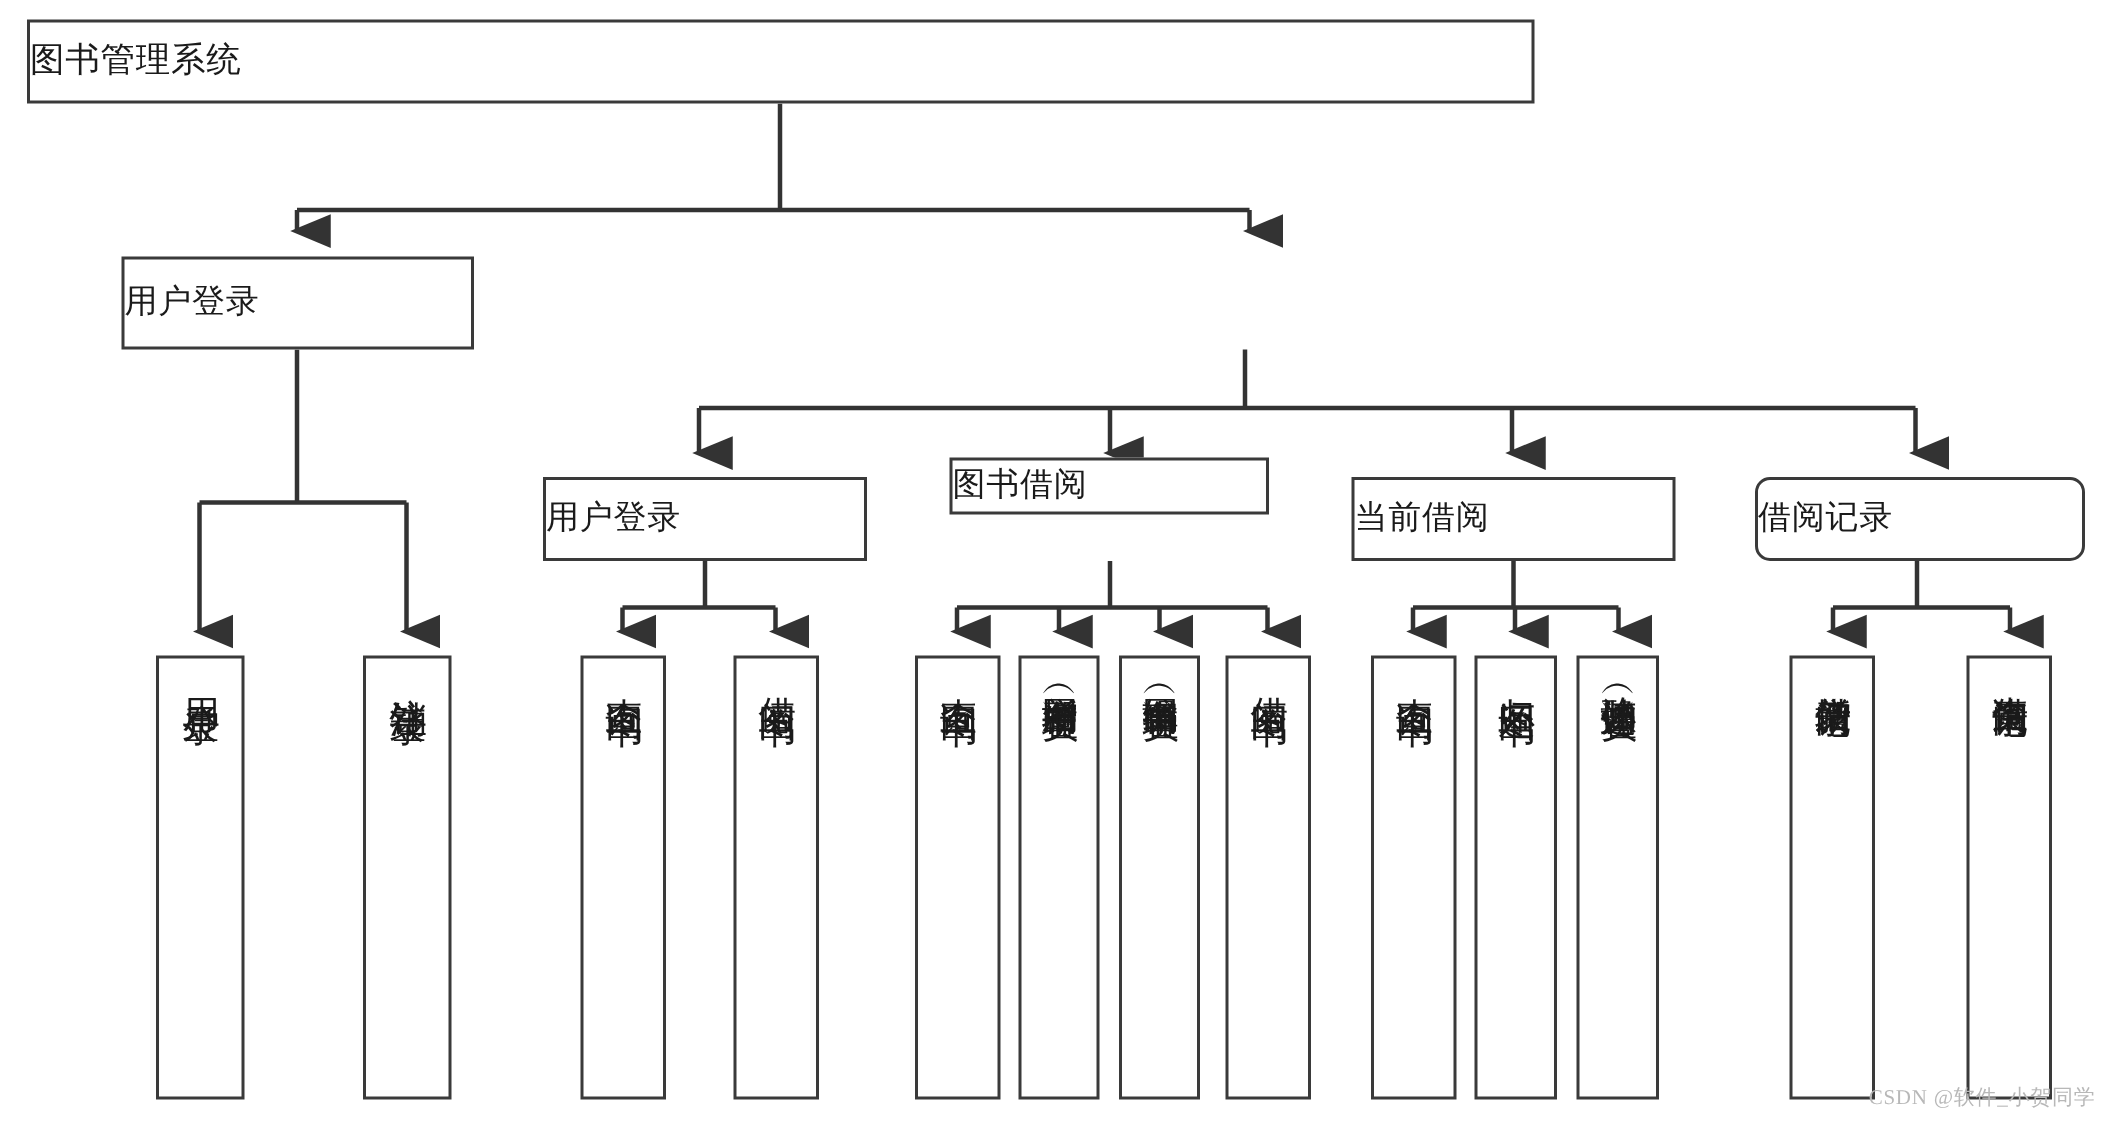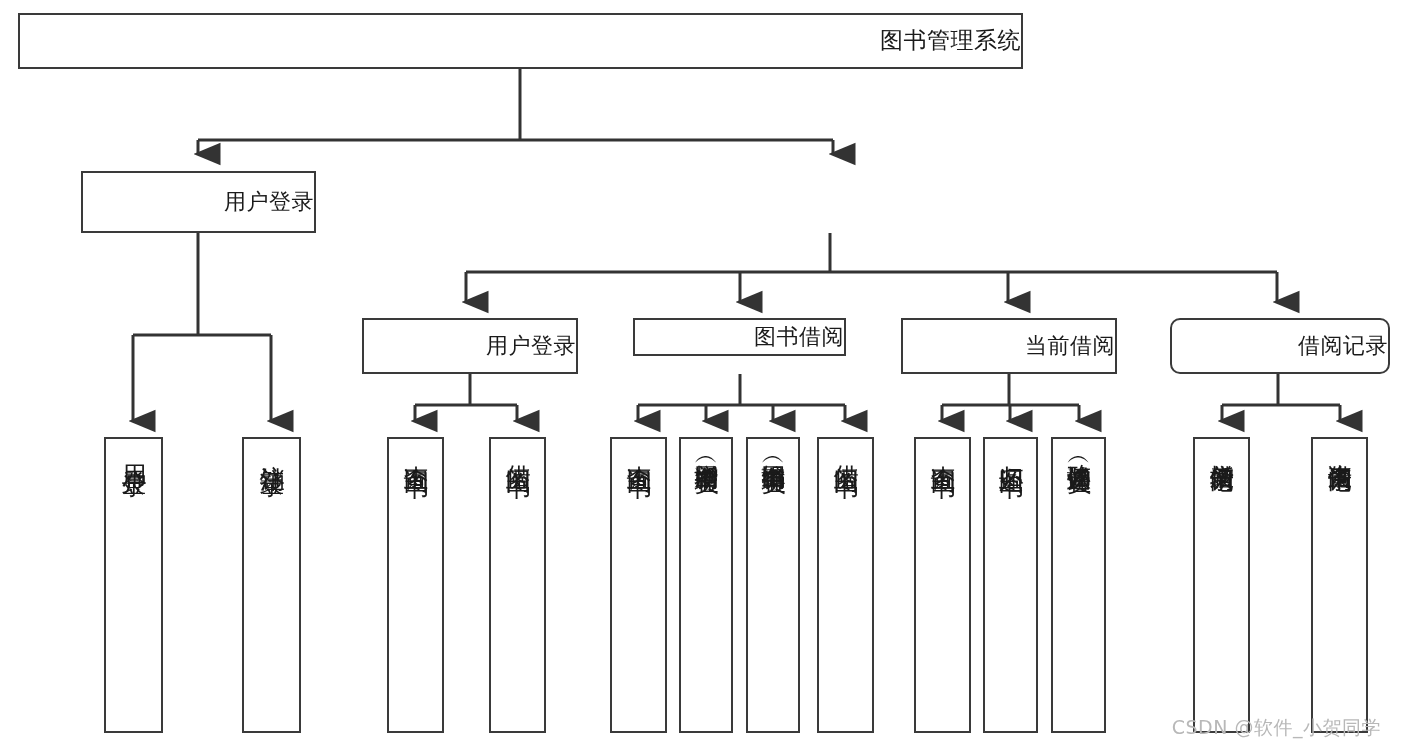--- a/index.html
+++ b/index.html
@@ -26,21 +26,21 @@
     height: 747px;
     pointer-events: none;
   }
   .node {
     position: absolute;
     box-sizing: border-box;
     background: #ffffff;
     border: 2px solid #3a3a3a;
     display: flex;
     align-items: center;
-    justify-content: flex-end;
+    justify-content: flex-start;
     color: #1a1a1a;
   }
   .node-label {
     display: block;
     text-align: center;
     line-height: 1.18;
     letter-spacing: 0.5px;
   }
   
   .level-root {
@@ -63,26 +63,27 @@
     line-height: 1.05;
     letter-spacing: 3px;
     white-space: nowrap;
   }
   .leaf.tall-text .node-label {
     font-size: 24px;
     letter-spacing: 1px;
   }
   #watermark {
     position: absolute;
-    right: 24px;
+    right: 8px;
     bottom: 6px;
-    font-size: 19px;
+    font-size: 14px;
     color: #b8b8b8;
     white-space: nowrap;
     letter-spacing: 0.5px;
+    font-family: Liberation Serif, serif;
   }
 </style>
 </head>
 <body>
 
 <div id="diagram-root">
 
   <svg id="connector-layer" width="1405" height="747" viewBox="0 0 1405 747">
     <defs>
       <marker id="arrow" viewBox="0 0 12 12" refX="6" refY="10" markerWidth="9" markerHeight="9" orient="auto-start-reverse">
@@ -139,21 +140,21 @@
 
   <div class="node level-2" style="left:81px; top:171px; width:235px; height:62px;">
     <span class="node-label">用户登录</span>
   </div>
 
 
   <div class="node level-3" style="left:362px; top:318px; width:216px; height:56px;">
     <span class="node-label">用户登录</span>
   </div>
 
-  <div class="node level-3" style="left:633px; top:318px; width:213px; height:38px;">
+  <div class="node level-3" style="left:633px; top:305px; width:213px; height:38px;">
     <span class="node-label">图书借阅</span>
   </div>
 
   <div class="node level-3" style="left:901px; top:318px; width:216px; height:56px;">
     <span class="node-label">当前借阅</span>
   </div>
 
   <div class="node level-3" style="left:1170px; top:318px; width:220px; height:56px;border-radius:10px;">
     <span class="node-label">借阅记录</span>
   </div>

